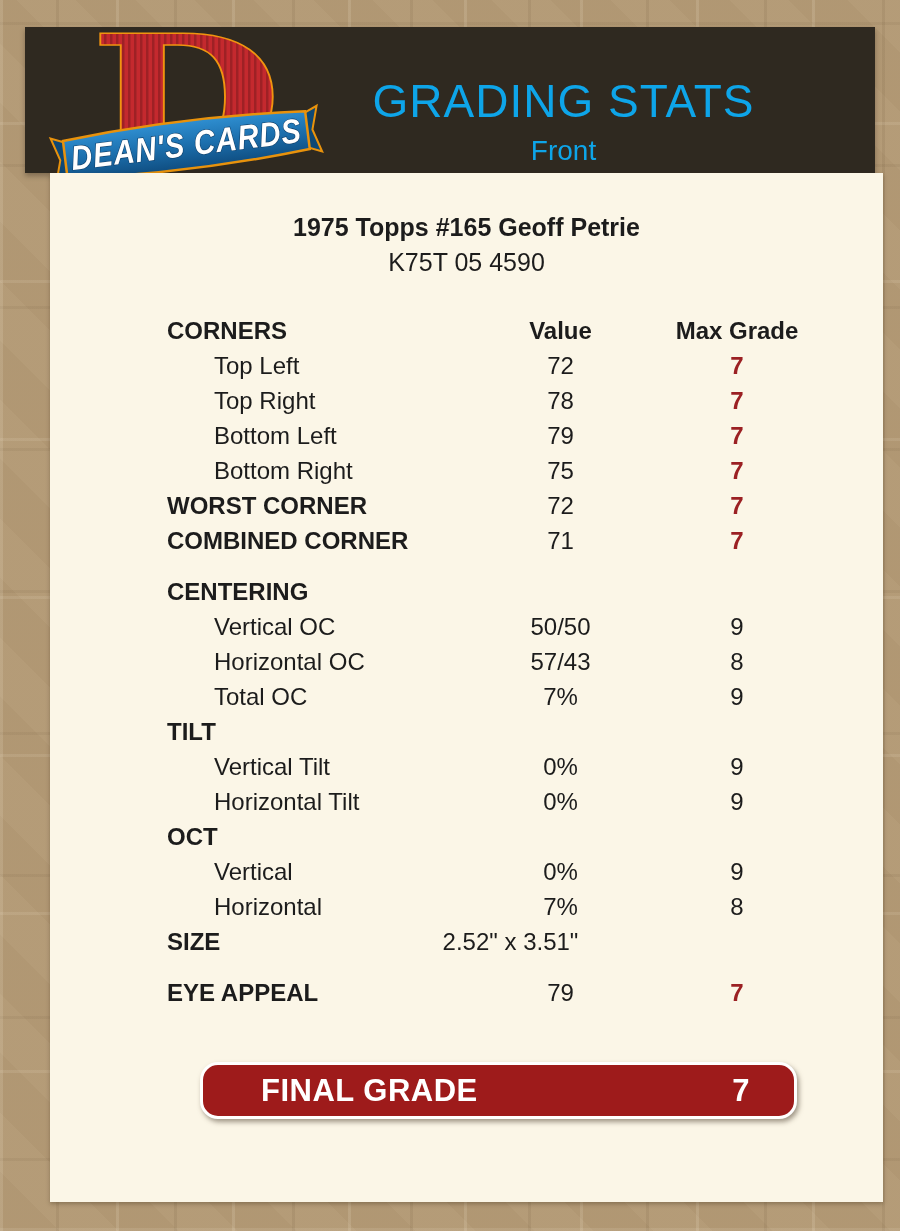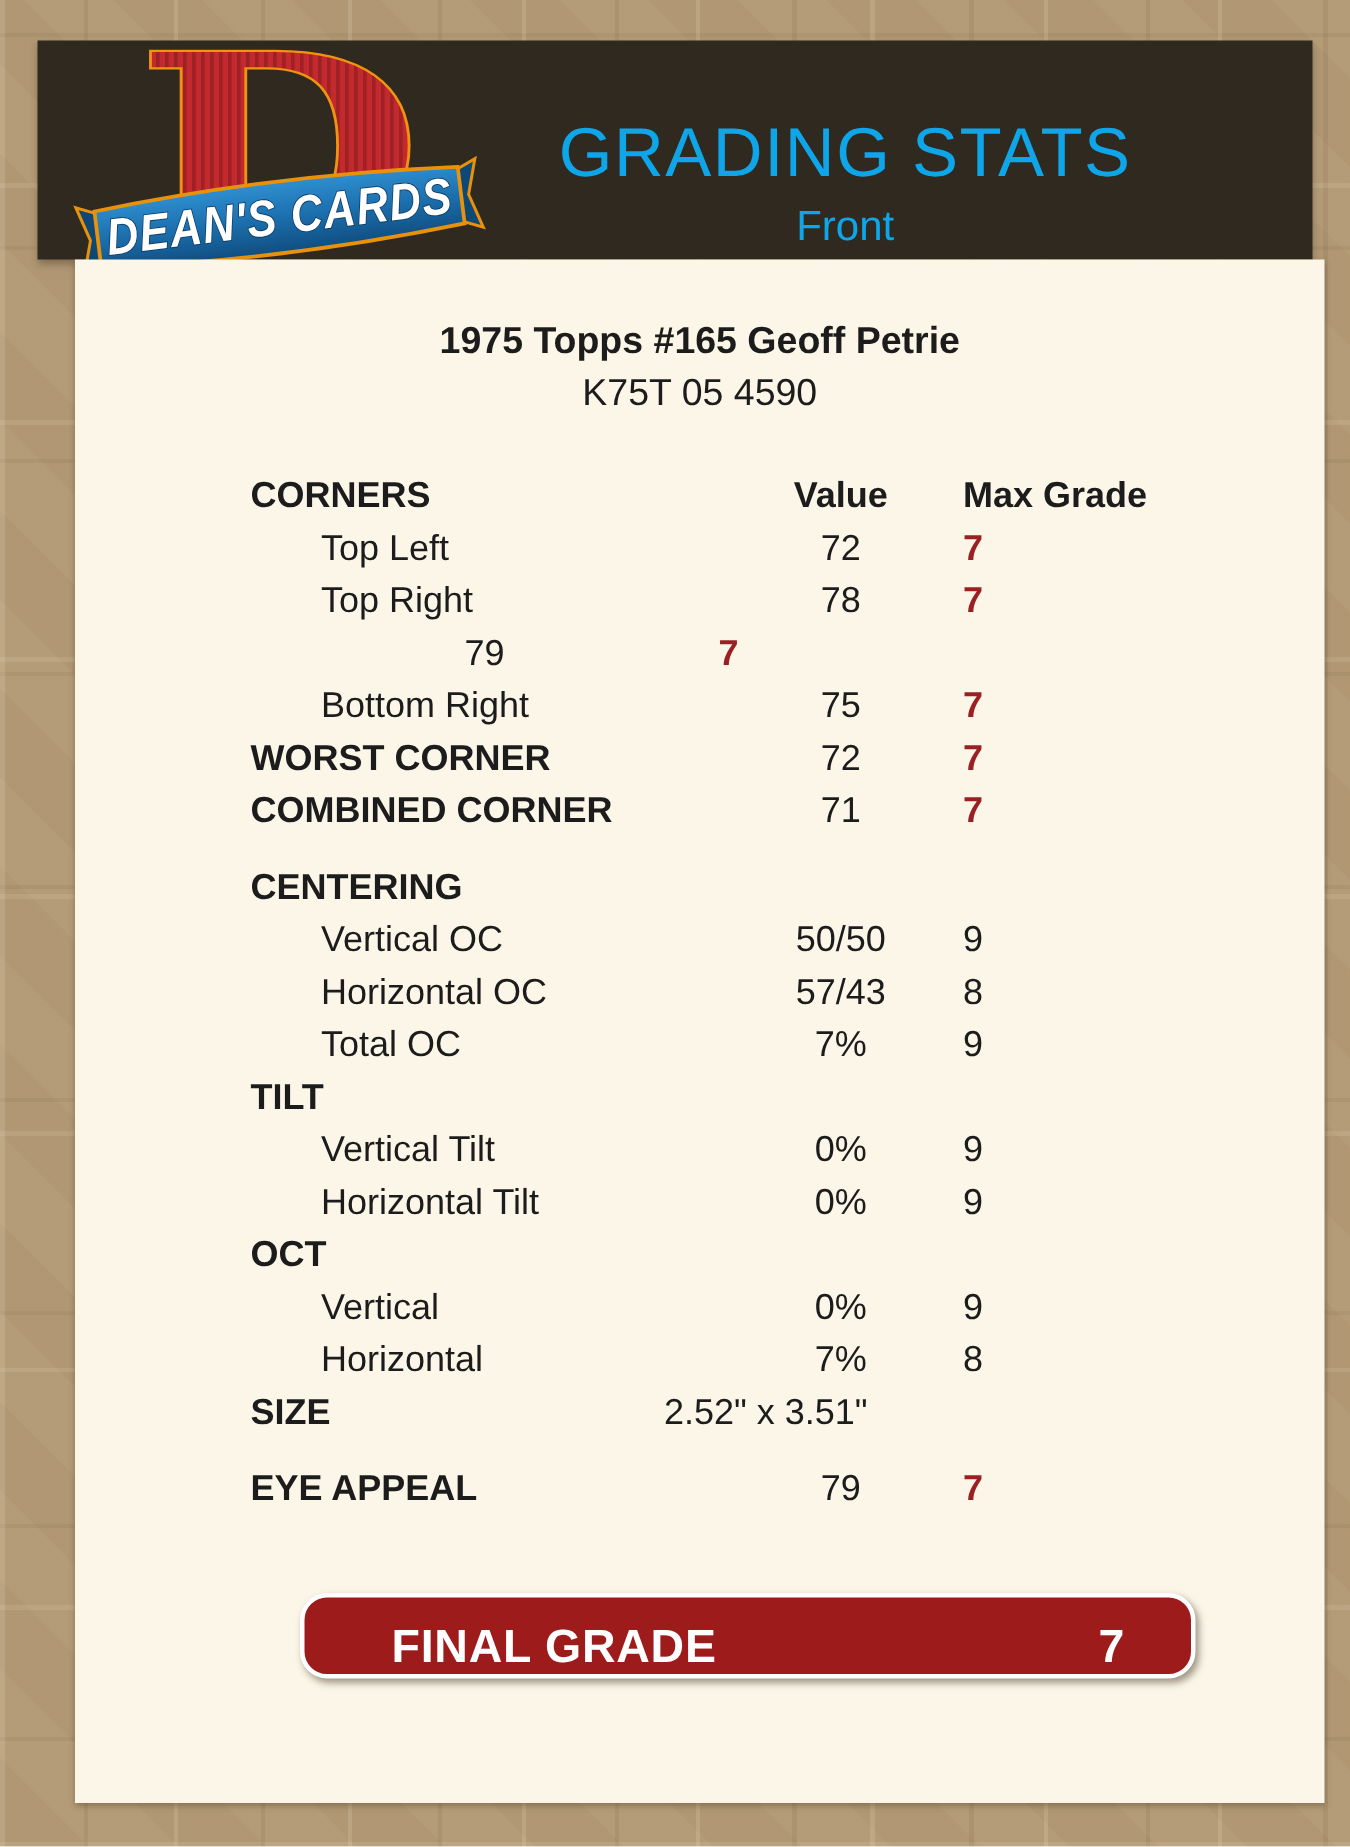--- a/index.html
+++ b/index.html
@@ -48,34 +48,34 @@
   .card-title{margin-top:39px;text-align:center;font-size:25px;line-height:30px;font-weight:700;}
   .card-serial{margin-top:5px;text-align:center;font-size:25px;line-height:30px;}
   
   .stats{margin-top:36px;}
   .row{
     display:grid;grid-template-columns:312px 163px 190px;
     padding-left:117px;height:35px;line-height:35px;font-size:24px;
   }
   .c-label{text-align:left;white-space:nowrap;}
   .c-value{text-align:center;}
-  .c-grade{}
+  .c-grade{text-align:center;}
   .row.bold .c-label{font-weight:700;}
   .row.head .c-value,.row.head .c-grade{font-weight:700;}
   .row.indent .c-label{padding-left:47px;}
   .row.red .c-grade{color:var(--accent-red);font-weight:700;}
   .row.gap{margin-top:16px;}
   .row.wide .c-value{transform:translateX(-50px);white-space:nowrap;}
   
   .final-grade{
     margin:52px 0 0 150px;width:489px;height:51px;
     background:var(--button-red);
     border:3px solid #ffffff;border-radius:18px;
     box-shadow:2px 3px 5px rgba(70,55,40,0.5);
-    display:flex;align-items:flex-end;justify-content:space-between;
+    display:flex;align-items:center;justify-content:space-between;
     padding:0 44px 0 58px;box-sizing:content-box;
     color:#ffffff;font-size:31px;font-weight:700;letter-spacing:0.5px;
     cursor:pointer;
     gap:24px;
   }
 </style>
 </head>
 <body>
 
 <div class="page">
@@ -128,20 +128,21 @@
     <span class="c-grade">7</span>
   </div>
 
   <div class="row indent red">
     <span class="c-label">Top Right</span>
     <span class="c-value">78</span>
     <span class="c-grade">7</span>
   </div>
 
   <div class="row indent red">
+    <span class="c-label">Bottom Left</span>
     <span class="c-value">79</span>
     <span class="c-grade">7</span>
   </div>
 
   <div class="row indent red">
     <span class="c-label">Bottom Right</span>
     <span class="c-value">75</span>
     <span class="c-grade">7</span>
   </div>
 

